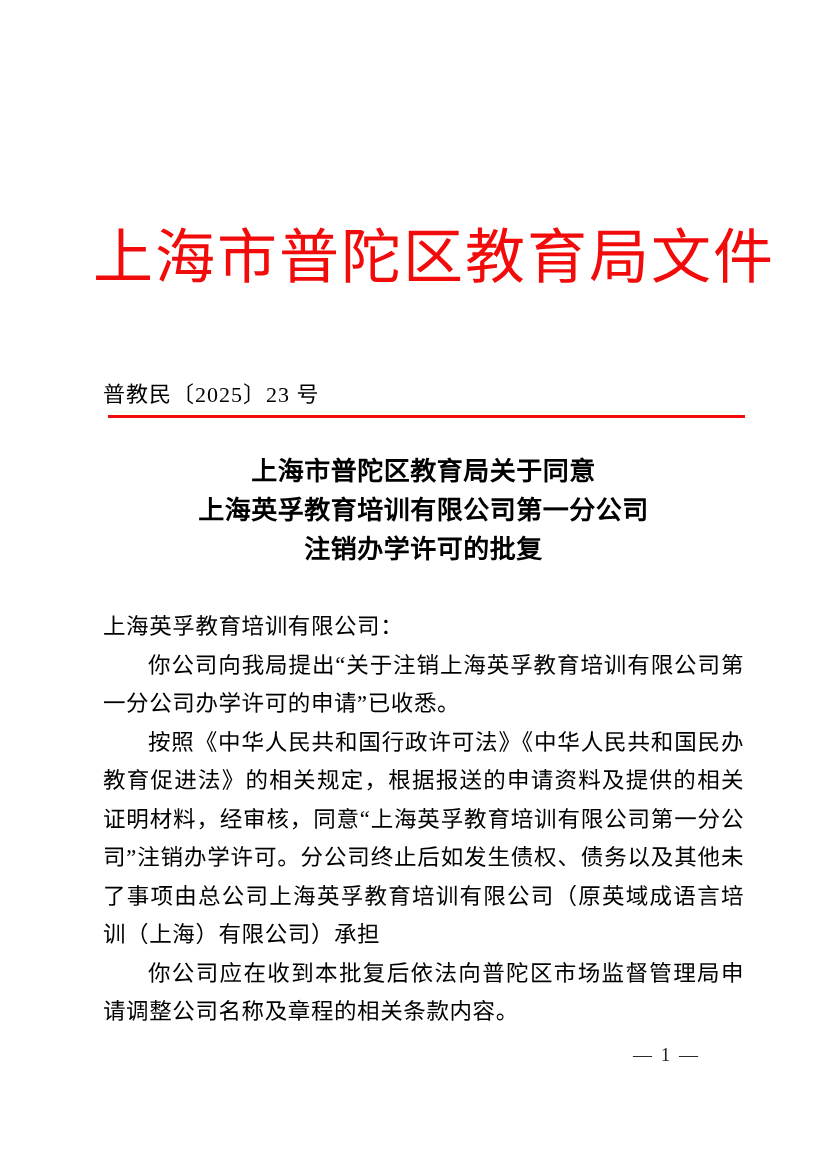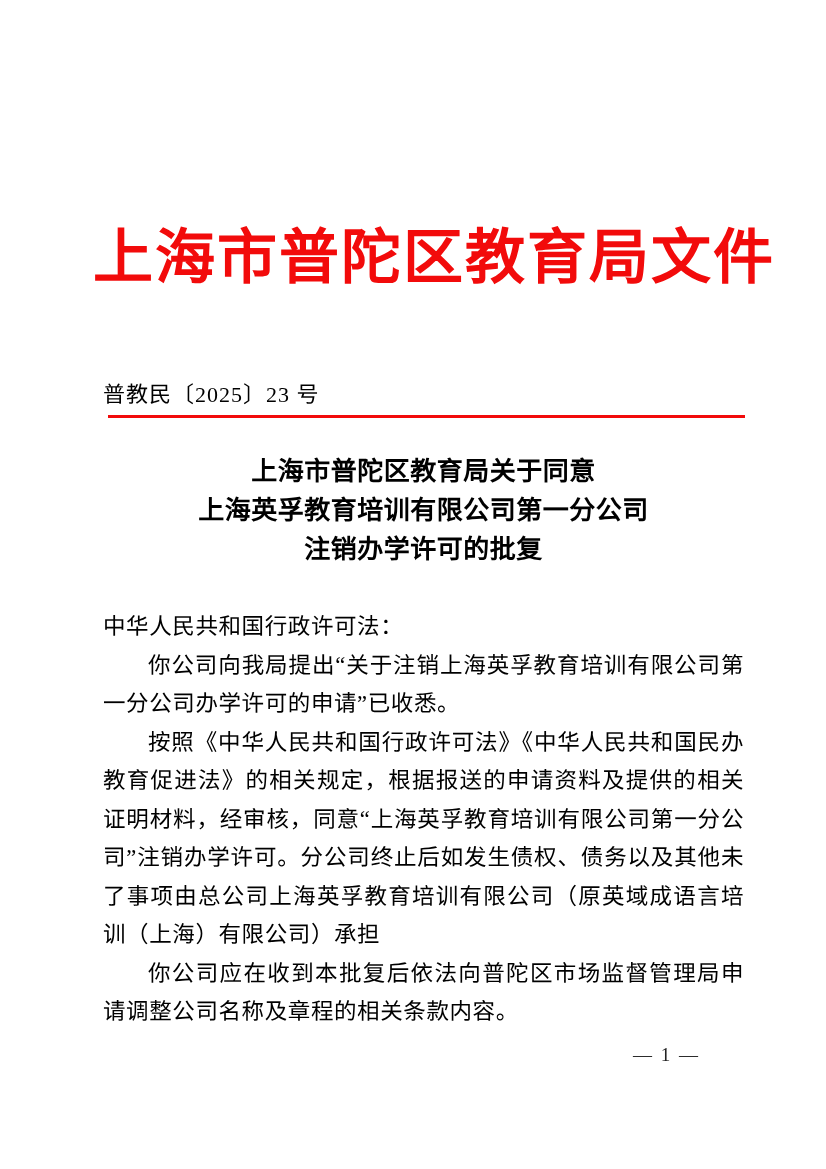--- a/index.html
+++ b/index.html
@@ -22,21 +22,21 @@
     overflow: hidden;
   }
   
   .agency-header {
     position: absolute;
     top: 218px;
     left: 93px;
     width: 660px;
     text-align: left;
     font-size: 60px;
-    font-weight: bold;
+    font-weight: normal;
     letter-spacing: 2px;
     color: var(--header-red);
     white-space: nowrap;
     line-height: 80px;
   }
   
   .doc-number {
     position: absolute;
     top: 380px;
     left: 103px;
@@ -103,21 +103,21 @@
 
   <div class="red-line"></div>
 
   <div class="doc-title">
     <div>上海市普陀区教育局关于同意</div>
     <div>上海英孚教育培训有限公司第一分公司</div>
     <div>注销办学许可的批复</div>
   </div>
 
   <div class="doc-body">
-    <p>中华人民共和国行政许可法：</p>
+    <p>上海英孚教育培训有限公司：</p>
     <p class="indent">你公司向我局提出“关于注销上海英孚教育培训有限公司第一分公司办学许可的申请”已收悉。</p>
     <p class="indent">按照《中华人民共和国行政许可法》《中华人民共和国民办教育促进法》的相关规定，根据报送的申请资料及提供的相关证明材料，经审核，同意“上海英孚教育培训有限公司第一分公司”注销办学许可。分公司终止后如发生债权、债务以及其他未了事项由总公司上海英孚教育培训有限公司（原英域成语言培训（上海）有限公司）承担</p>
     <p class="indent">你公司应在收到本批复后依法向普陀区市场监督管理局申请调整公司名称及章程的相关条款内容。</p>
   </div>
 
   <div class="page-number">— 1 —</div>
 
 </div>
 
 </body></html>

